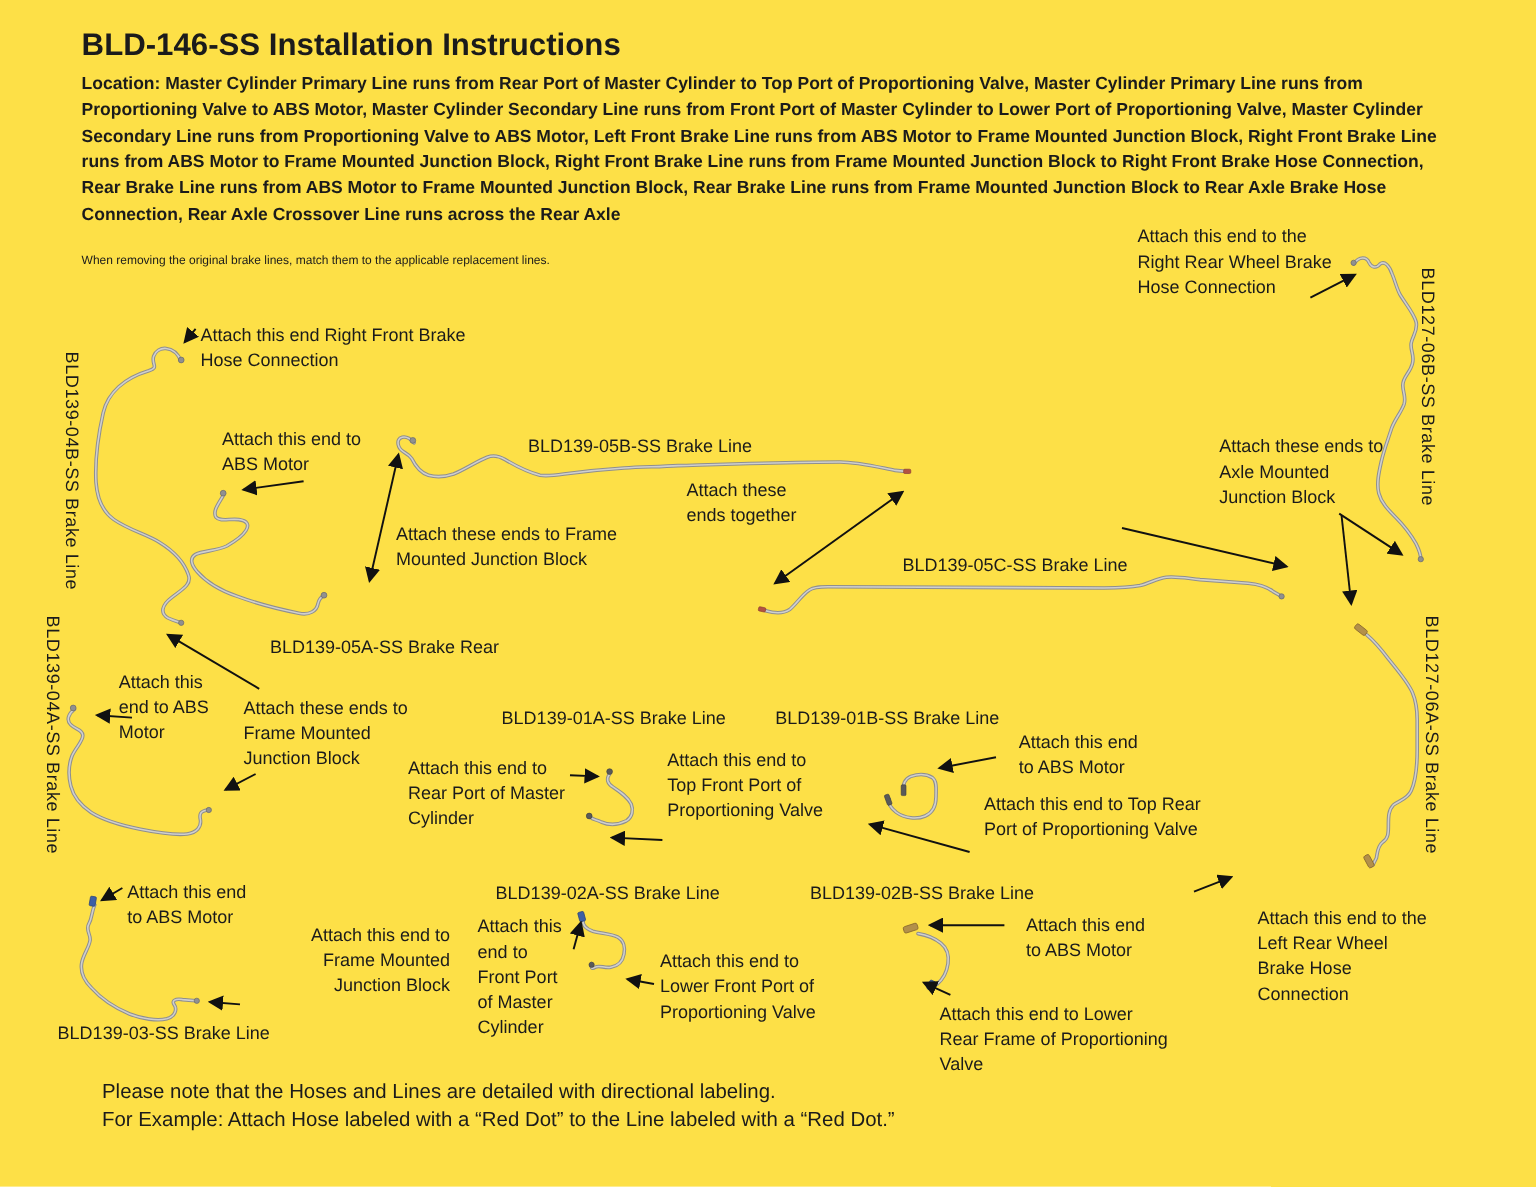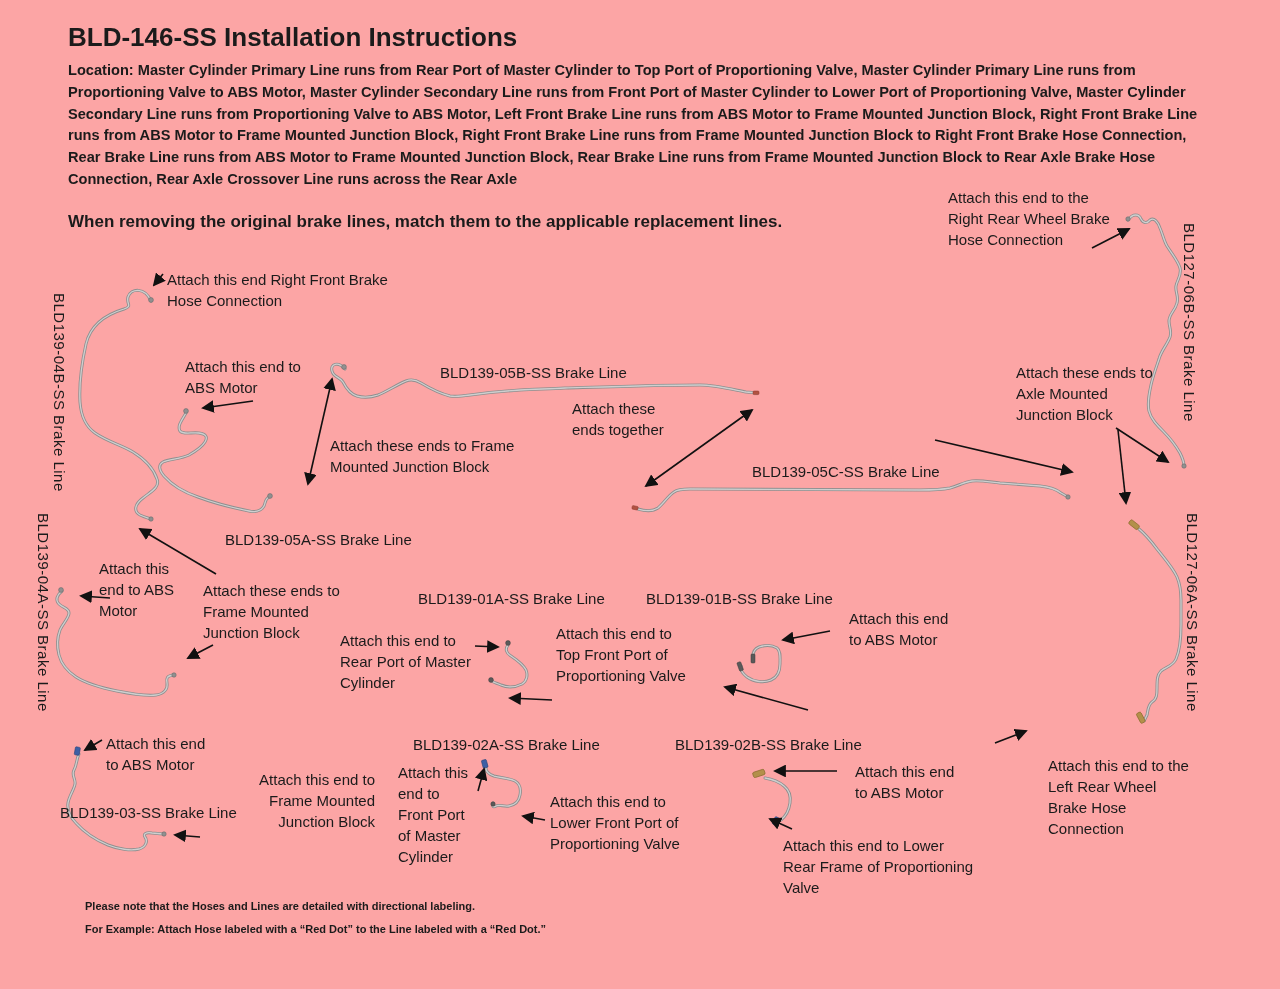--- a/index.html
+++ b/index.html
@@ -1,26 +1,26 @@
 <!DOCTYPE html>
 <html><head>
 <meta charset="utf-8">
 <style>
   html,body{margin:0;padding:0;background:#ffffff;}
   body{font-family:"Liberation Sans",sans-serif;color:#1b1b1b;}
-  #page{position:relative;width:1280px;height:989px;background:#fca5a5;overflow:hidden;}
+  #page{position:relative;width:1280px;height:989px;background:#fde047;overflow:hidden;}
   #diagram-svg{position:absolute;left:0;top:0;width:1280px;height:989px;}
   .abs{position:absolute;}
   .title{font-size:26px;font-weight:bold;white-space:nowrap;}
   .para{font-size:14.6px;font-weight:bold;line-height:21.8px;}
-  .note{font-size:17px;font-weight:bold;white-space:nowrap;}
+  .note{font-size:10px;font-weight:normal;white-space:nowrap;}
   .lbl{font-size:15px;line-height:21px;}
   .nowrap{white-space:nowrap;}
   .vlbl{font-size:15px;writing-mode:vertical-rl;white-space:nowrap;letter-spacing:0.5px;}
-  .footer-line{font-size:11px;font-weight:bold;white-space:nowrap;}
+  .footer-line{font-size:17px;font-weight:normal;white-space:nowrap;}
   .tubes-outer use{stroke:#8f8f8f;stroke-width:3;fill:none;stroke-linecap:round;stroke-linejoin:round;}
   .tubes-inner use{stroke:#cfcfcf;stroke-width:1.3;fill:none;stroke-linecap:round;stroke-linejoin:round;}
   .arrows line{stroke:#111111;stroke-width:1.6;}
   .nub{fill:#909090;stroke:#6a6a6a;stroke-width:0.6;}
   .nub-dark{fill:#5a5a5a;stroke:#3c3c3c;stroke-width:0.5;}
   .fit-brass{fill:#b3904a;stroke:#8a6b2f;stroke-width:0.7;}
   .fit-blue{fill:#3d5fa5;stroke:#2a4478;stroke-width:0.6;}
   .fit-red{fill:#b25242;stroke:#8c3a2e;stroke-width:0.5;}
 </style>
 </head>
@@ -133,38 +133,39 @@
   <div class="abs para" style="left:68px;top:60px;width:1150px;">Location: Master Cylinder Primary Line runs from Rear Port of Master Cylinder to Top Port of Proportioning Valve, Master Cylinder Primary Line runs from Proportioning Valve to ABS Motor, Master Cylinder Secondary Line runs from Front Port of Master Cylinder to Lower Port of Proportioning Valve, Master Cylinder Secondary Line runs from Proportioning Valve to ABS Motor, Left Front Brake Line runs from ABS Motor to Frame Mounted Junction Block, Right Front Brake Line runs from ABS Motor to Frame Mounted Junction Block, Right Front Brake Line runs from Frame Mounted Junction Block to Right Front Brake Hose Connection, Rear Brake Line runs from ABS Motor to Frame Mounted Junction Block, Rear Brake Line runs from Frame Mounted Junction Block to Rear Axle Brake Hose Connection, Rear Axle Crossover Line runs across the Rear Axle</div>
   <div class="abs note" style="left:68px;top:212px;">When removing the original brake lines, match them to the applicable replacement lines.</div>
 
   <div class="abs vlbl" style="left:51px;top:293px;">BLD139-04B-SS Brake Line</div>
   <div class="abs vlbl" style="left:1181px;top:223px;">BLD127-06B-SS Brake Line</div>
   <div class="abs vlbl" style="left:35px;top:513px;">BLD139-04A-SS Brake Line</div>
   <div class="abs vlbl" style="left:1184px;top:513px;">BLD127-06A-SS Brake Line</div>
 
   <div class="abs lbl nowrap" style="left:440px;top:362px;">BLD139-05B-SS Brake Line</div>
   <div class="abs lbl nowrap" style="left:752px;top:461px;">BLD139-05C-SS Brake Line</div>
-  <div class="abs lbl nowrap" style="left:225px;top:529px;">BLD139-05A-SS Brake Line</div>
+  <div class="abs lbl nowrap" style="left:225px;top:529px;">BLD139-05A-SS Brake Rear</div>
   <div class="abs lbl nowrap" style="left:418px;top:588px;">BLD139-01A-SS Brake Line</div>
   <div class="abs lbl nowrap" style="left:646px;top:588px;">BLD139-01B-SS Brake Line</div>
   <div class="abs lbl nowrap" style="left:413px;top:734px;">BLD139-02A-SS Brake Line</div>
   <div class="abs lbl nowrap" style="left:675px;top:734px;">BLD139-02B-SS Brake Line</div>
-  <div class="abs lbl nowrap" style="left:48px;top:802px;margin-left:12px;">BLD139-03-SS Brake Line</div>
+  <div class="abs lbl nowrap" style="left:48px;top:851px;">BLD139-03-SS Brake Line</div>
 
   <div class="abs lbl" style="left:167px;top:269px;width:245px;">Attach this end Right Front Brake Hose Connection</div>
   <div class="abs lbl" style="left:185px;top:356px;width:120px;">Attach this end to ABS Motor</div>
   <div class="abs lbl" style="left:330px;top:435px;width:205px;">Attach these ends to Frame Mounted Junction Block</div>
   <div class="abs lbl" style="left:572px;top:398px;width:112px;">Attach these ends together</div>
   <div class="abs lbl" style="left:948px;top:187px;width:178px;">Attach this end to the Right Rear Wheel Brake Hose Connection</div>
   <div class="abs lbl" style="left:1016px;top:362px;width:138px;">Attach these ends to Axle Mounted Junction Block</div>
   <div class="abs lbl" style="left:99px;top:558px;width:80px;">Attach this end to ABS Motor</div>
   <div class="abs lbl" style="left:203px;top:580px;width:152px;">Attach these ends to Frame Mounted Junction Block</div>
   <div class="abs lbl" style="left:340px;top:630px;width:148px;">Attach this end to Rear Port of Master Cylinder</div>
   <div class="abs lbl" style="left:556px;top:623px;width:132px;">Attach this end to Top Front Port of Proportioning Valve</div>
   <div class="abs lbl" style="left:849px;top:608px;width:112px;">Attach this end to ABS Motor</div>
+  <div class="abs lbl" style="left:820px;top:660px;width:205px;">Attach this end to Top Rear Port of Proportioning Valve</div>
   <div class="abs lbl" style="left:106px;top:733px;width:112px;">Attach this end to ABS Motor</div>
   <div class="abs lbl" style="left:237px;top:769px;width:138px;text-align:right;">Attach this end to Frame Mounted Junction Block</div>
   <div class="abs lbl" style="left:398px;top:762px;width:78px;">Attach this end to Front Port of Master Cylinder</div>
   <div class="abs lbl" style="left:550px;top:791px;width:148px;">Attach this end to Lower Front Port of Proportioning Valve</div>
   <div class="abs lbl" style="left:855px;top:761px;width:112px;">Attach this end to ABS Motor</div>
   <div class="abs lbl" style="left:783px;top:835px;width:195px;">Attach this end to Lower Rear Frame of Proportioning Valve</div>
   <div class="abs lbl" style="left:1048px;top:755px;width:142px;">Attach this end to the Left Rear Wheel Brake Hose Connection</div>
 
   <div class="abs footer-line" style="left:85px;top:900px;">Please note that the Hoses and Lines are detailed with directional labeling.</div>
   <div class="abs footer-line" style="left:85px;top:923px;">For Example: Attach Hose labeled with a “Red Dot” to the Line labeled with a “Red Dot.”</div>

